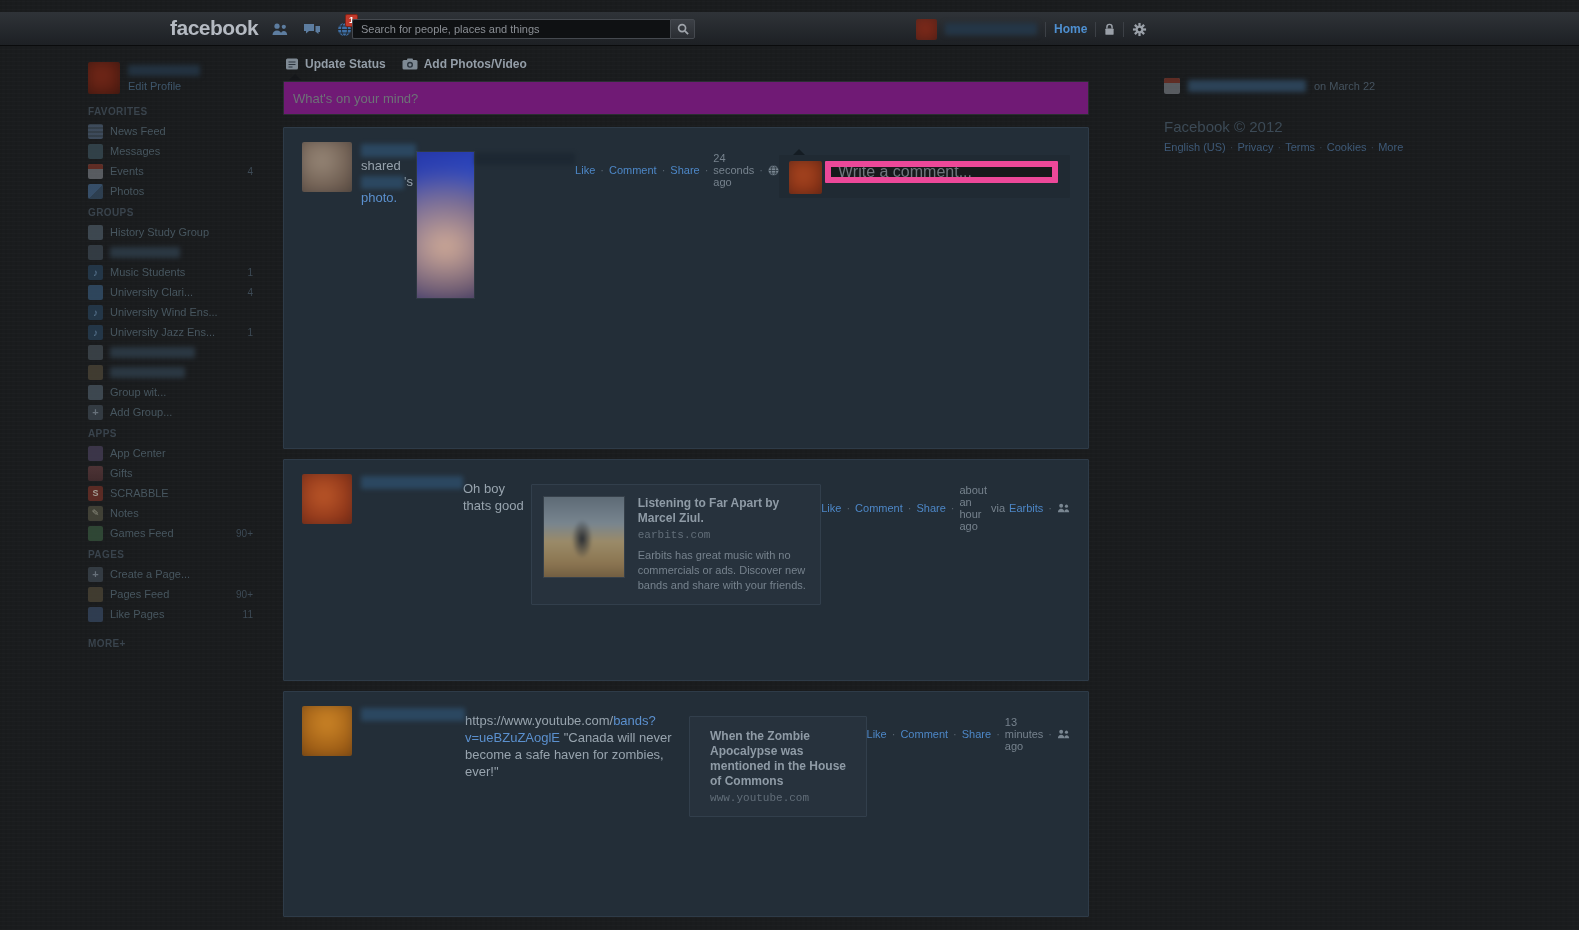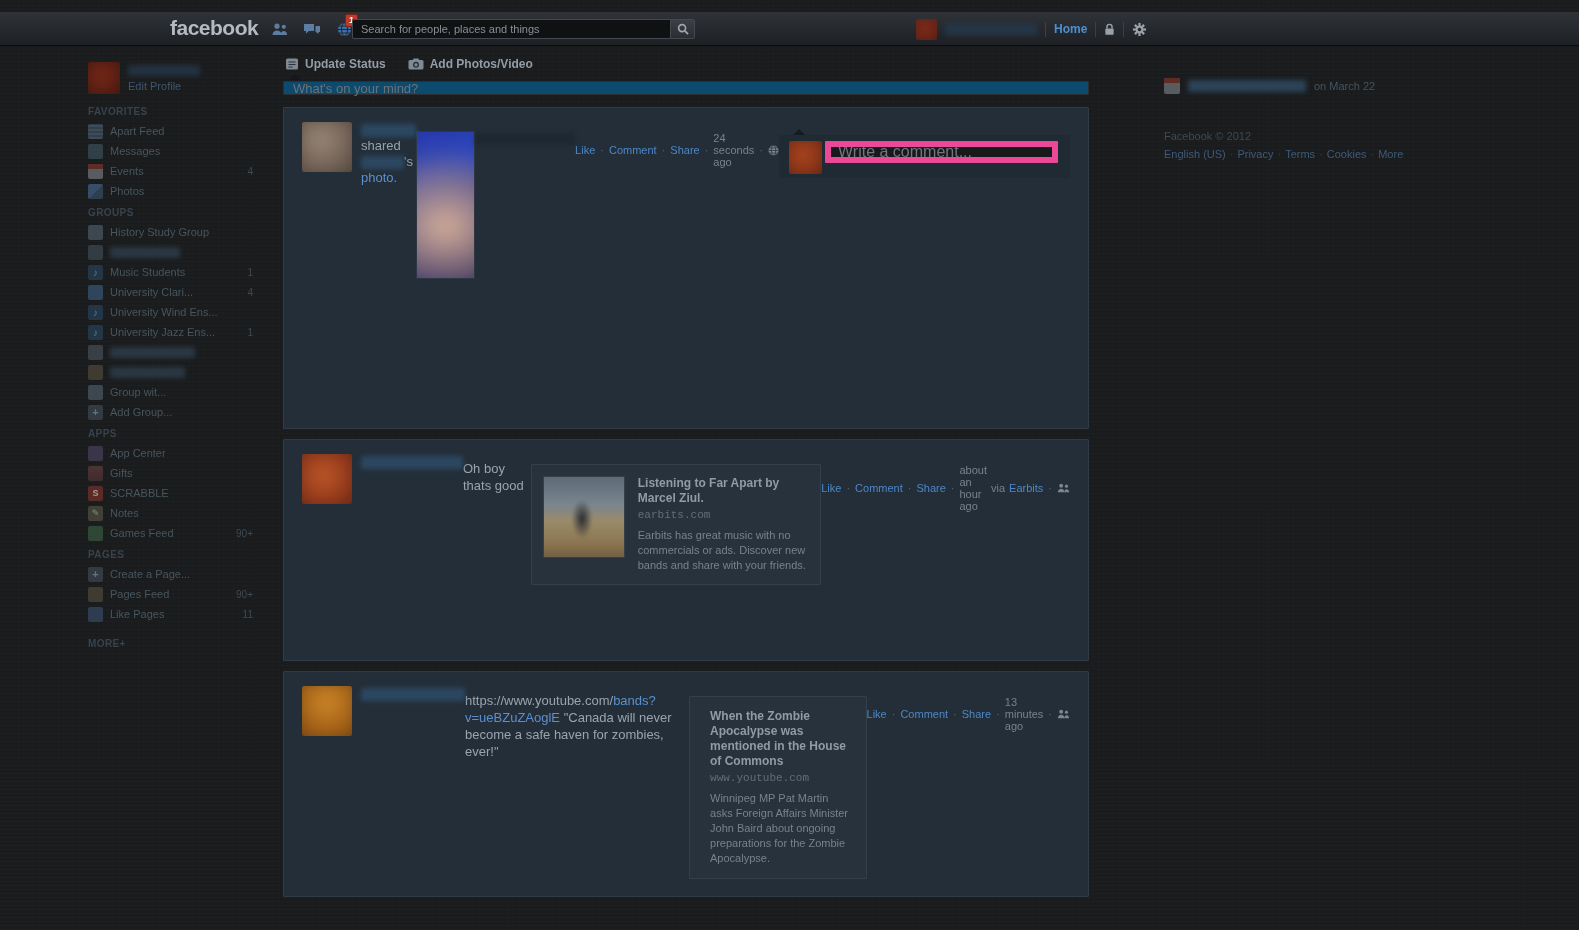--- a/index.html
+++ b/index.html
@@ -74,24 +74,24 @@
   .ic-scrabble::before{content:"S";color:#c5beb2;font-size:9px;font-weight:bold;}
   .ic-note{background:#4a4a3c;}
   .ic-note::before{content:"✎";color:#a8a896;font-size:9px;}
   .ic-game{background:#35513b;}
   .ic-flag{background:#4a4434;}
   .ic-like{background:#35455c;}
   .side-more{margin-top:14px;color:#39434c;font-size:10px;font-weight:bold;letter-spacing:.4px;cursor:pointer;}
 
   
   .feed{position:absolute;left:283px;top:48px;width:806px;}
-  .composer-tabs{display:flex;gap:22px;align-items:center;height:18px;margin:7px 0 0 2px;}
+  .composer-tabs{display:flex;gap:16px;align-items:center;height:18px;margin:7px 0 0 2px;}
   .ctab{display:flex;align-items:center;gap:6px;color:#939da7;font-weight:bold;font-size:12px;cursor:pointer;position:relative;}
   .ctab.active::after{content:"";position:absolute;left:4px;bottom:-9px;border:6px solid transparent;border-top:none;border-bottom:6px solid #15171a;}
-  .composer-box{margin-top:8px;height:14px;background:#0c4a6e;border:1px solid #2b2e32;border-radius:1px;display:flex;align-items:center;margin-bottom:12px;}
+  .composer-box{margin-top:8px;height:34px;background:#701a75;border:1px solid #2b2e32;border-radius:1px;display:flex;align-items:center;margin-bottom:12px;}
   .composer-input{width:100%;background:transparent;border:none;outline:none;color:#9aa;font-size:13px;padding:0 9px;}
   .composer-input::placeholder{color:#6d7277;}
 
   .post{position:relative;background:#232e38;border:1px solid #2e3b48;border-radius:1px;margin-bottom:10px;padding:14px 18px;display:flex;}
   .post-avatar{width:50px;height:50px;margin-right:9px;}
   .post-main{flex:1;min-width:0;display:flex;align-items:flex-start;}
   .post-header{font-size:13px;color:#96a2ac;line-height:16px;}
   .hdr-txt{color:#96a2ac;}
   .plink{color:#5b90ce;cursor:pointer;text-decoration:none;}
   .post-msg{font-size:13px;color:#98a4ae;margin-top:6px;line-height:17px;max-width:700px;}
@@ -127,21 +127,21 @@
   .attach-desc{color:#76828d;font-size:11px;line-height:15px;margin-top:7px;max-width:274px;}
   .attach-desc.wide{max-width:372px;}
   .p1{min-height:322px;}
   .p2{min-height:222px;}
   .p3{min-height:226px;}
 
   
   .rightbar{position:absolute;left:1164px;top:78px;width:290px;}
   .event-row{display:flex;align-items:center;gap:8px;font-size:11px;color:#45535f;}
   .event-censor{width:118px;height:12px;background:#2c4358;filter:blur(2.5px);border-radius:1px;cursor:pointer;}
-  .fb-copy{margin-top:36px;color:#3c4a56;font-size:11px;}
+  .fb-copy{margin-top:24px;color:#3c4a56;font-size:15px;}
   .fb-links{margin-top:6px;display:flex;align-items:center;flex-wrap:wrap;font-size:11px;}
   .fb-links a{color:#3e5a78;cursor:pointer;text-decoration:none;}
   .fb-links .dot{color:#33414d;margin:0 4px;}
 </style>
 </head>
 <body>
 
 <div class="page">
 
   <header class="topbar">
@@ -220,21 +220,21 @@
       <div class="profile-meta">
         <div class="profile-name-censor"></div>
         <div class="edit-profile">Edit Profile</div>
       </div>
     </div>
 
     <div class="side-section">
       <div class="side-header">FAVORITES</div>
       <div class="side-item">
         <span class="side-icon ic-news"></span>
-        <span class="lbl">Apart Feed</span>
+        <span class="lbl">News Feed</span>
         <span class="side-badge"></span>
       </div>
       <div class="side-item">
         <span class="side-icon ic-msg"></span>
         <span class="lbl">Messages</span>
         <span class="side-badge"></span>
       </div>
       <div class="side-item">
         <span class="side-icon ic-cal"></span>
         <span class="lbl">Events</span>
@@ -461,21 +461,20 @@
           <span class="cname w104"></span>
         </div>
         <div class="post-msg">
           <span>https://www.youtube.com/</span><a class="msg-link">bands?v=ueBZuZAoglE</a>
           <span>"Canada will never become a safe haven for zombies, ever!"</span>
         </div>
         <div class="attachment attach-noimg">
           <div class="attach-body">
             <div class="attach-title">When the Zombie Apocalypse was mentioned in the House of Commons</div>
             <div class="attach-source">www.youtube.com</div>
-            <div class="attach-desc wide">Winnipeg MP Pat Martin asks Foreign Affairs Minister John Baird about ongoing preparations for the Zombie Apocalypse.</div>
           </div>
         </div>
         <div class="action-row">
           <a>Like</a>
             <span class="dot"></span>
           <a>Comment</a>
             <span class="dot"></span>
           <a>Share</a>
             <span class="dot"></span>
           <span class="ts">13 minutes ago</span>

